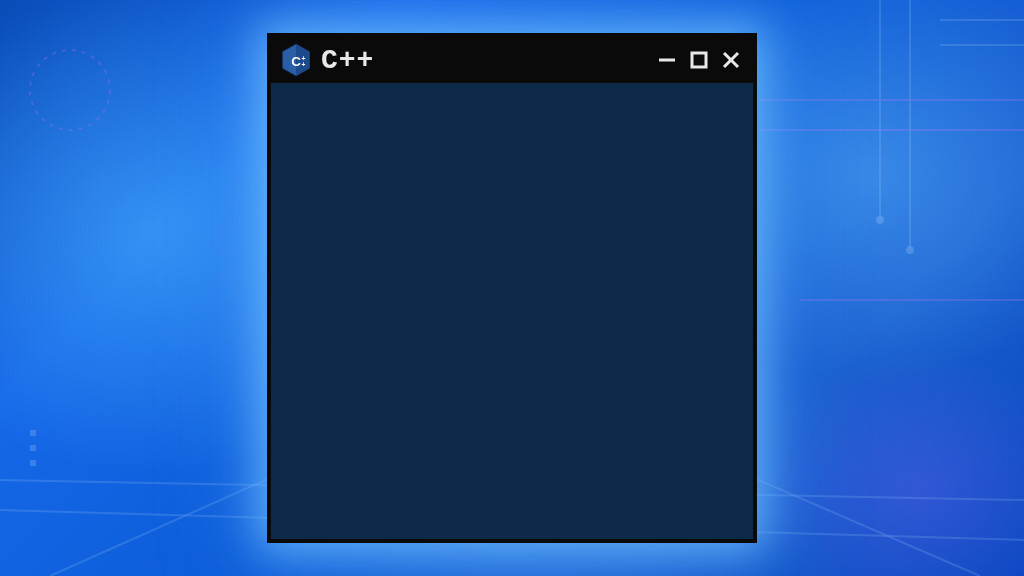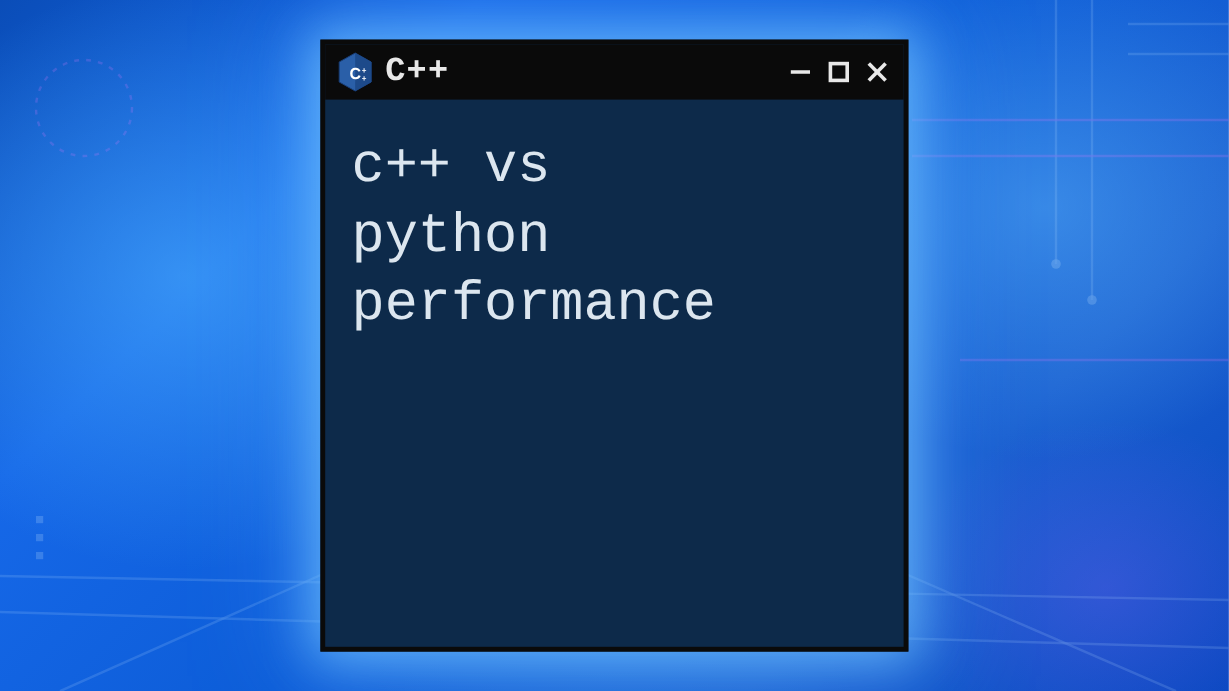--- a/index.html
+++ b/index.html
@@ -147,16 +147,13 @@
           </svg>
       </span>
       <span class="win-btn">
         <svg width="22" height="22" viewBox="0 0 22 22">
             <line x1="4" y1="4" x2="18" y2="18" stroke="#e8e8e8" stroke-width="3"></line>
             <line x1="18" y1="4" x2="4" y2="18" stroke="#e8e8e8" stroke-width="3"></line>
           </svg>
       </span>
     </div>
   </div>
-  <div class="content">c++ vs
-python
-performance</div>
 </div>
 
 </body></html>

